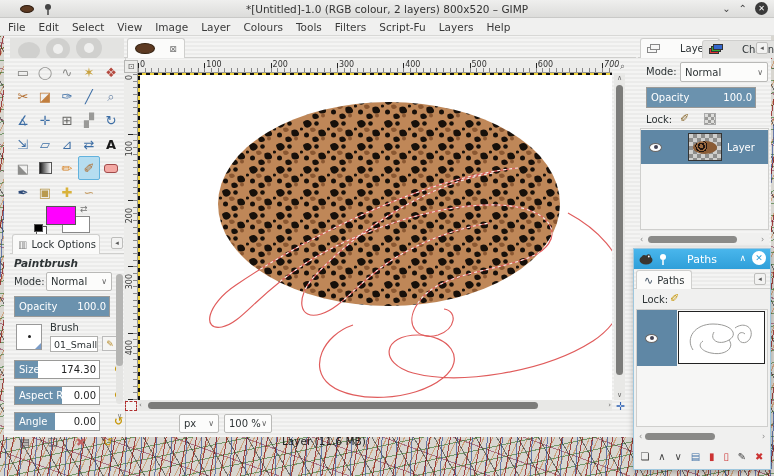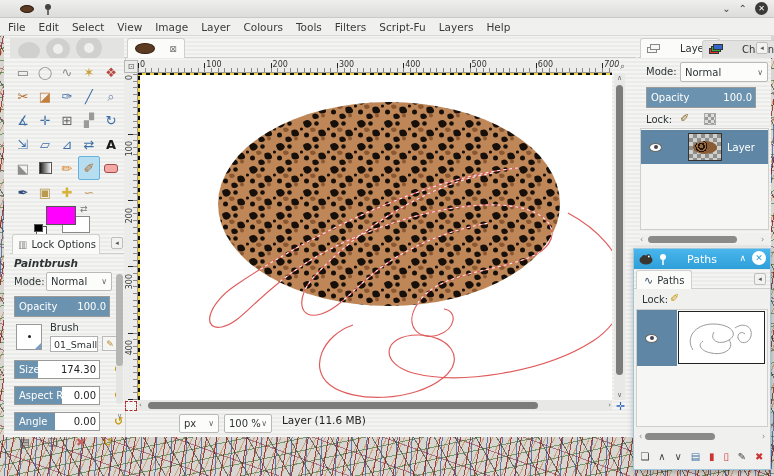--- a/index.html
+++ b/index.html
@@ -143,21 +143,21 @@
   .vscroll .thumb { position:absolute; left:2px; top:12px; width:7px; height:290px; background:#7c7c7a; border-radius:4px; }
   .hscroll { position:absolute; left:14px; top:364px; width:474px; height:11px; background:#e8e8e6; }
   .hscroll .chev { position:absolute; top:0; font-size:7px; color:#666; line-height:11px; }
   .hscroll .thumb { position:absolute; left:10px; top:2px; width:390px; height:7px; background:#7c7c7a; border-radius:4px; }
   .qmask { position:absolute; left:1px; top:365px; width:12px; height:10px; border:1px dashed #b03030; background:#f4f4f2; }
   .navcross { position:absolute; left:492px; top:364px; font-size:11px; color:#2f62b5; font-weight:bold; }
 
   .statusbar { position:absolute; left:0; top:376px; width:512px; height:25px; display:flex; align-items:center; }
   .unit-select { position:absolute; left:55px; top:2px; width:40px; height:19px; }
   .zoom-select { position:absolute; left:100px; top:2px; width:48px; height:19px; }
-  .status-text { position:absolute; left:158px; top:2px; font-size:10.5px; color:#222; }
+  .status-text { position:absolute; left:158px; top:23px; font-size:10.5px; color:#222; }
 
   
   .layers-dock { position:absolute; left:634px; top:0px; width:133px; height:212px; }
   .ld-tabrow { position:absolute; left:0; top:2px; width:133px; height:20px; border-bottom:1px solid #cfcfcd; }
   .ld-tab { position:absolute; top:0; height:20px; display:flex; align-items:center; gap:20px; padding:0 6px;
     font-size:10px; border:1px solid #cfcfcd; border-bottom:none; border-radius:3px 3px 0 0; }
   .ld-tab.active { background:#fbfbfa; left:2px; }
   .ld-tab.inactive { background:#e2e2e0; left:64px; top:2px; height:18px; }
   .icon-layers { position:relative; width:13px; height:10px; }
   .icon-layers i { position:absolute; width:10px; height:6px; background:#f7f7f6; border:1px solid #888; }
@@ -227,20 +227,21 @@
 <div class="desktop"></div>
 
 <div class="main-window chrome"></div>
 
 <div class="titlebar">
   <span class="tb-ellipse"></span>
   <svg class="tb-pin" width="9" height="12">
       <circle cx="4" cy="4" r="3" fill="#444"></circle>
       <line x1="4" y1="7" x2="4" y2="12" stroke="#444" stroke-width="1.5"></line>
     </svg>
+  <span class="title-text">*[Untitled]-1.0 (RGB colour, 2 layers) 800x520 – GIMP</span>
   <span class="tb-controls">
     <span class="chev">⌄</span>
     <span class="chev">⌃</span>
     <span class="tb-close">✕</span>
   </span>
 </div>
 
 <div class="menubar">
     <span class="menu-item">File</span>
     <span class="menu-item">Edit</span>

